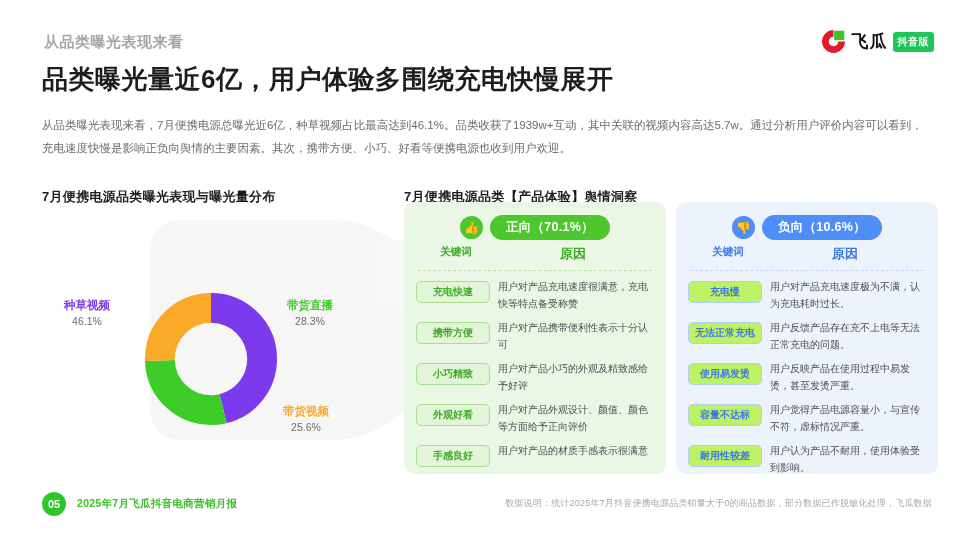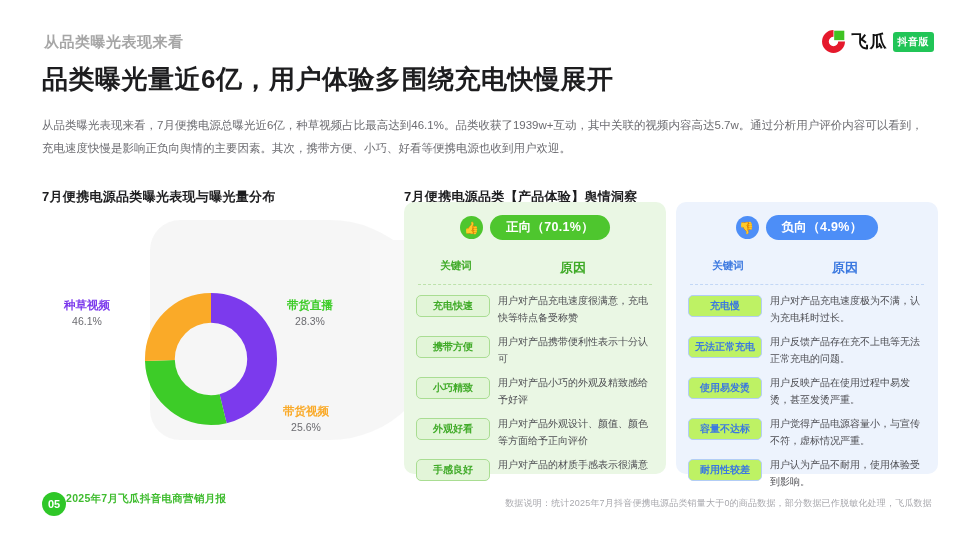--- a/index.html
+++ b/index.html
@@ -72,42 +72,42 @@
   #panel-neg { left:676px; background:#edf3fd; }
 
   .panel-head { display:flex; align-items:center; justify-content:center; gap:7px; padding-top:13px; }
   .thumb { width:23px; height:23px; border-radius:50%; display:flex; align-items:center; justify-content:center; font-size:12px; color:#fff; }
   .thumb-pos { background:#4ec62e; }
   .thumb-neg { background:#4d8ef7; }
   .pill { border-radius:13px; padding:4px 16px; font-size:12.5px; font-weight:bold; color:#fff; letter-spacing:.3px; }
   .pill-pos { background:#4ec62e; }
   .pill-neg { background:#4d8ef7; }
 
-  .col-heads { display:flex; padding:19px 14px 0 14px; }
+  .col-heads { display:flex; padding:5px 14px 0 14px; }
   .col-kw  { width:76px; text-align:center; font-size:10.5px; font-weight:bold; }
   .col-rs  { flex:1;     text-align:center; font-size:13px; font-weight:bold; }
   .pos-txt { color:#3faa27; }
   .neg-txt { color:#3c79e0; }
   .divider { margin:7px 14px 0 14px; height:0; border-top:1px dashed; }
   .div-pos { border-color:#bde2ab; }
   .div-neg { border-color:#c3d7f6; }
 
   .rows { padding:5px 12px 0 12px; }
   .row { display:flex; align-items:flex-start; margin-bottom:5px; }
   .tag {
     width:74px; min-height:22px; border-radius:5px; border:1px solid;
     font-size:10px; font-weight:bold; display:flex; align-items:center;
     justify-content:center; margin-top:5px; padding:3px 2px; text-align:center;
   }
   .tag-pos { background:#e2f5d8; border-color:#a9dd92; color:#3faa27; }
   .tag-neg { background:#bef264; border-color:#b2cdf5; color:#3c79e0; }
   .reason { flex:1; padding-left:8px; font-size:10px; line-height:1.65; color:#4d4d52; padding-top:3px; }
 
   
-  .footer-left { position:absolute; left:42px; top:492px; display:flex; align-items:flex-start; }
+  .footer-left { position:absolute; left:42px; top:492px; display:flex; align-items:center; gap:11px; }
   .pg-badge {
     width:24px; height:24px; border-radius:50%; background:#2fc728; color:#fff;
     font-size:11px; font-weight:bold; display:flex; align-items:center; justify-content:center;
   }
   .footer-title { font-size:10.5px; font-weight:bold; color:#3fbc2f; letter-spacing:.3px; }
   .footer-note {
     position:absolute; right:28px; top:497px;
     font-size:9px; color:#a8a8ad; letter-spacing:.2px;
   }
 </style>
@@ -193,21 +193,21 @@
         <div class="row">
           <div class="tag tag-pos">手感良好</div>
           <div class="reason">用户对产品的材质手感表示很满意</div>
         </div>
       </div>
   </div>
 
   <div class="panel" id="panel-neg">
     <div class="panel-head">
       <span class="thumb thumb-neg">👎</span>
-      <span class="pill pill-neg">负向（4.9%）</span>
+      <span class="pill pill-neg">负向（10.6%）</span>
     </div>
     <div class="col-heads">
       <div class="col-kw neg-txt">关键词</div>
       <div class="col-rs neg-txt">原因</div>
     </div>
     <div class="divider div-neg"></div>
     <div class="rows" id="neg-rows">
         <div class="row">
           <div class="tag tag-neg">充电慢</div>
           <div class="reason">用户对产品充电速度极为不满，认为充电耗时过长。</div>

